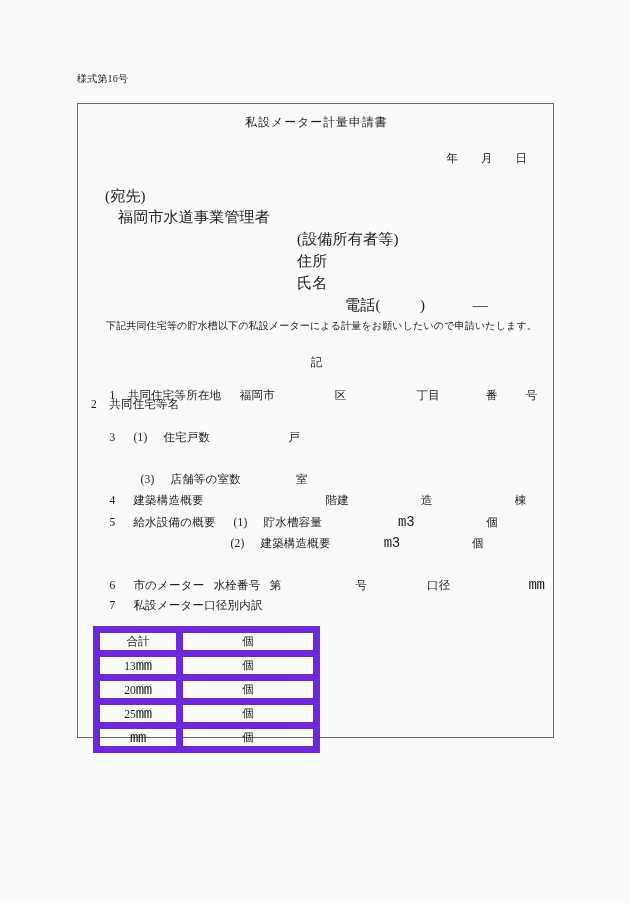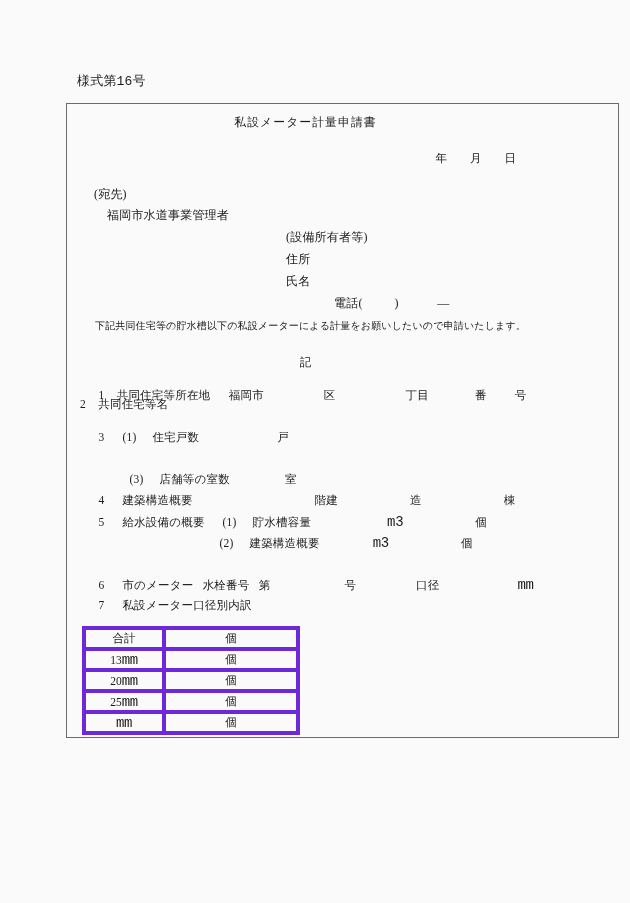--- a/index.html
+++ b/index.html
@@ -21,42 +21,41 @@
     left: 0; top: 0;
     width: 630px;
     height: 903px;
   }
 
   
   .form-number {
     position: absolute;
     left: 77px;
     top: 72px;
-    font-size: 13px;
+    font-size: 10px;
     letter-spacing: 0.2px;
     white-space: nowrap;
-    font-family: Liberation Mono, monospace;
   }
 
   
   .frame {
     position: absolute;
-    left: 66px;
+    left: 77px;
     top: 103px;
-    width: 553px;
+    width: 477px;
     height: 635px;
     border: 1px solid #6b6b6b;
     box-sizing: border-box;
     background: transparent;
   }
 
   
   .ln {
     position: absolute;
-    font-size: 12px;
+    font-size: 15px;
     line-height: 1.35;
     white-space: pre;
     letter-spacing: 0.2px;
   }
 
   .title {
     position: absolute;
     top: 11px;
     left: 0;
     width: 477px;
@@ -136,21 +135,21 @@
 
   
   .breakdown {
     position: absolute;
     left: 15px;
     top: 522px;
     border-collapse: collapse;
     font-size: 11.5px;
   }
   .breakdown td {
-    border: 4px solid #6d28d9;
+    border: 7px solid #6d28d9;
     height: 17px;
     padding: 0 2px;
     text-align: center;
     vertical-align: middle;
     line-height: 1;
   }
   .breakdown td.size-cell { width: 72px; }
   .breakdown td.qty-cell  { width: 126px; }
 </style>
 </head>

